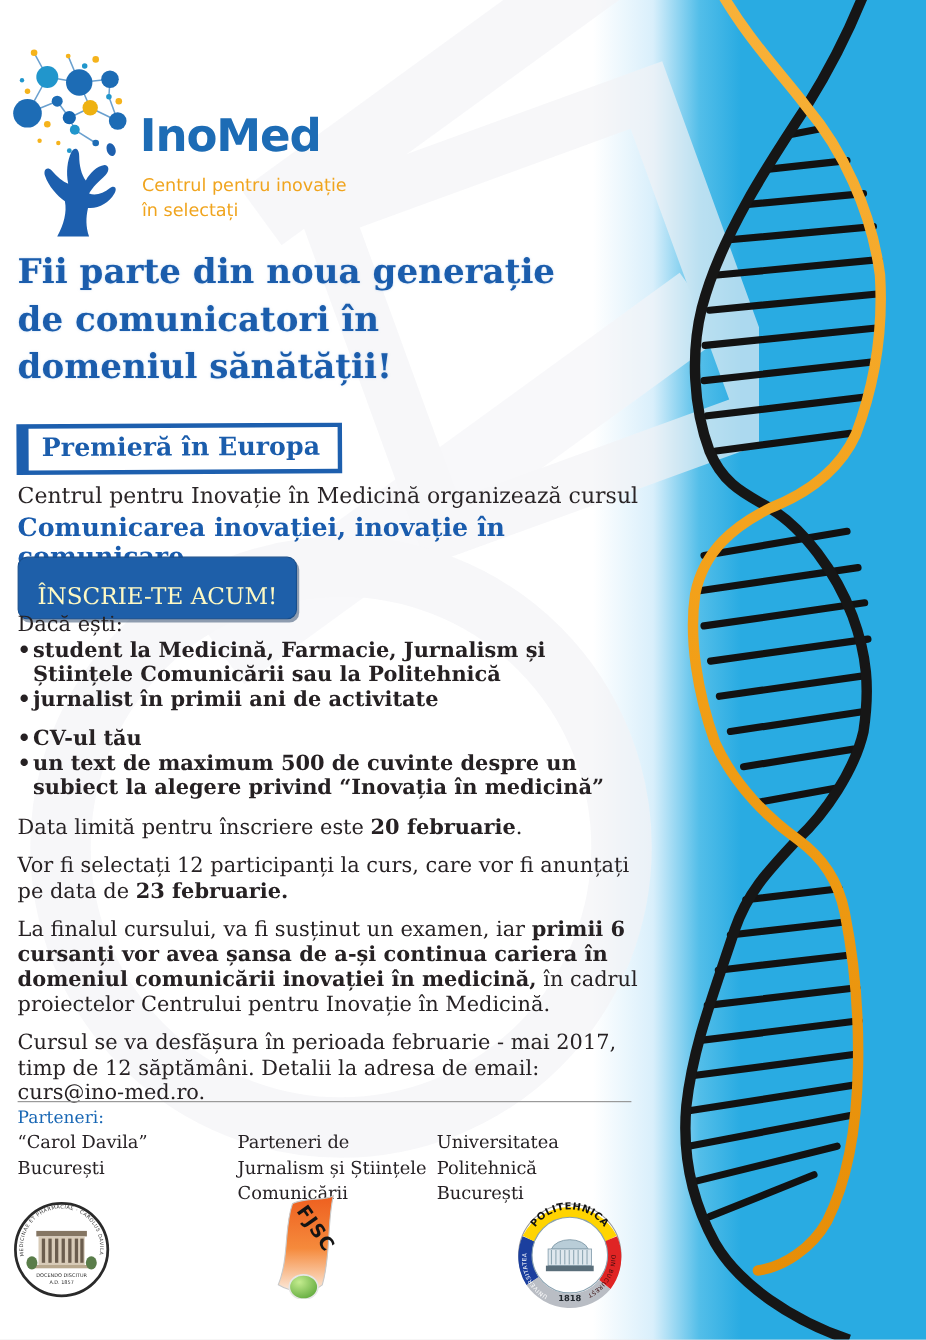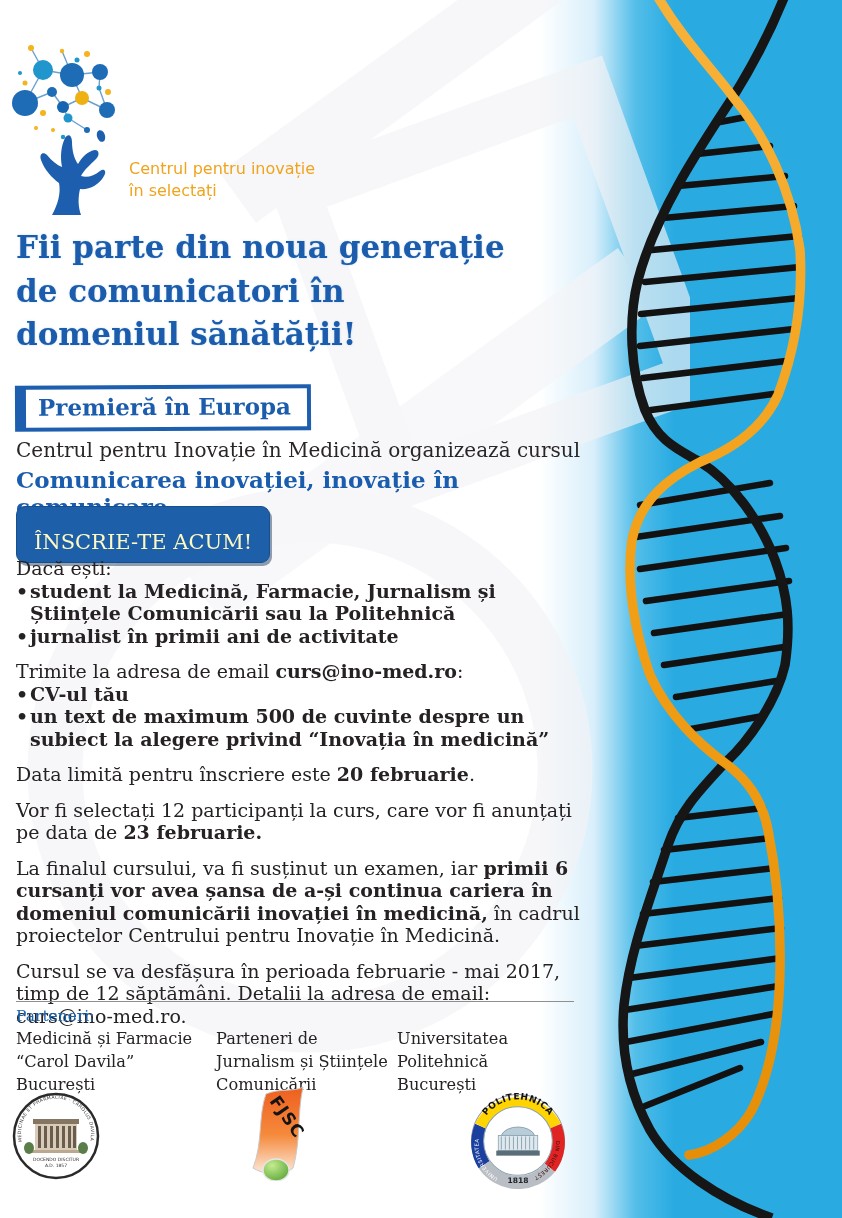--- a/index.html
+++ b/index.html
@@ -164,20 +164,21 @@
       </g>
       <g fill="#1d5fae">
         <path d="M44,179 C50,168 53,157 51,147 C44,142 36,133 33,124 C31,118 35,115 39,119
                  C44,125 49,129 54,131 C52,121 53,110 57,102 C60,97 64,99 64,106
                  C64,114 66,123 70,128 C74,121 80,115 87,114 C91,114 92,119 88,123
                  C82,129 76,134 73,140 C79,142 86,140 92,135 C96,132 99,135 96,140
                  C91,149 81,154 72,153 C70,162 70,170 73,179 Z"></path>
         <ellipse cx="93" cy="100" rx="4" ry="6" transform="rotate(-18 93 100)"></ellipse>
       </g>
     </svg>
+    <div class="abs wordmark">InoMed</div>
     <div class="abs tagline">
       <div>Centrul pentru inovație</div>
       <div>în selectați</div>
     </div>
 
     <div class="abs headline">
       <div>Fii parte din noua generație</div>
       <div>de comunicatori în</div>
       <div>domeniul sănătății!</div>
     </div>
@@ -191,35 +192,33 @@
 
     <div class="abs cta">ÎNSCRIE-TE ACUM!</div>
 
     <div class="abs body-copy">
       <div class="para">
         <div>Dacă ești:</div>
         <div class="bullet">student la Medicină, Farmacie, Jurnalism și Științele Comunicării sau la Politehnică</div>
         <div class="bullet">jurnalist în primii ani de activitate</div>
       </div>
       <div class="para">
-        <div><span>Trimite la adresa de email </span><b>curs@ino-med.ro</b><span>:</span></div>
         <div class="bullet">CV-ul tău</div>
         <div class="bullet">un text de maximum 500 de cuvinte despre un subiect la alegere privind “Inovația în medicină”</div>
       </div>
       <div class="para"><span>Data limită pentru înscriere este </span><b>20 februarie</b><span>.</span></div>
       <div class="para"><span>Vor fi selectați 12 participanți la curs, care vor fi anunțați pe data de </span><b>23 februarie.</b></div>
       <div class="para"><span>La finalul cursului, va fi susținut un examen, iar </span><b>primii 6 cursanți vor avea șansa de a-și continua cariera în domeniul comunicării inovației în medicină,</b><span> în cadrul proiectelor Centrului pentru Inovație în Medicină.</span></div>
       <div class="para">Cursul se va desfășura în perioada februarie - mai 2017, timp de 12 săptămâni. Detalii la adresa de email: curs@ino-med.ro.</div>
     </div>
 
     <div class="abs divider"></div>
     <div class="abs partners-label">Parteneri:</div>
 
     <div class="abs pcol pcol1">
-      <div>Medicină și Farmacie</div>
       <div>“Carol Davila” București</div>
     </div>
     <div class="abs pcol pcol2">
       <div>Parteneri de</div>
       <div>Jurnalism și Științele</div>
       <div>Comunicării</div>
     </div>
     <div class="abs pcol pcol3">
       <div>Universitatea</div>
       <div>Politehnică</div>

